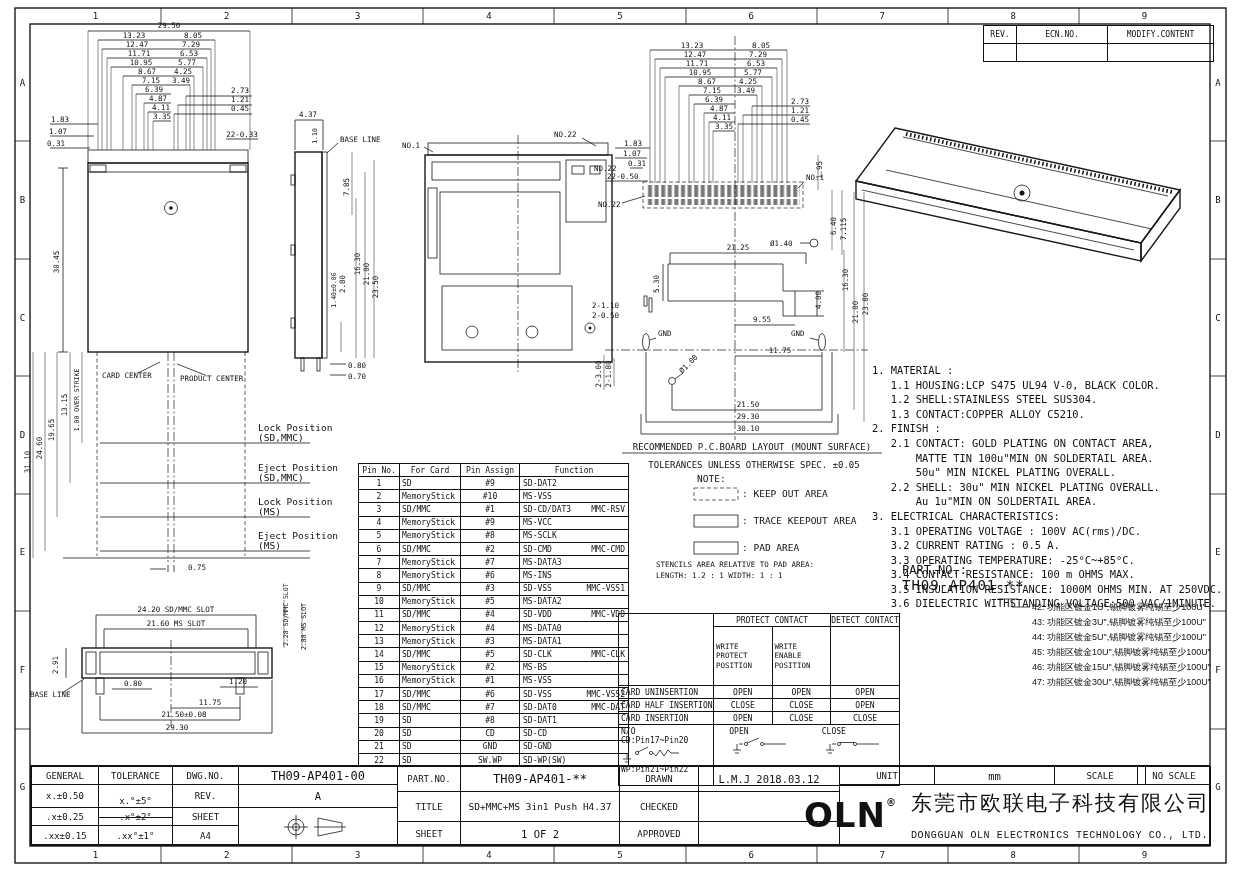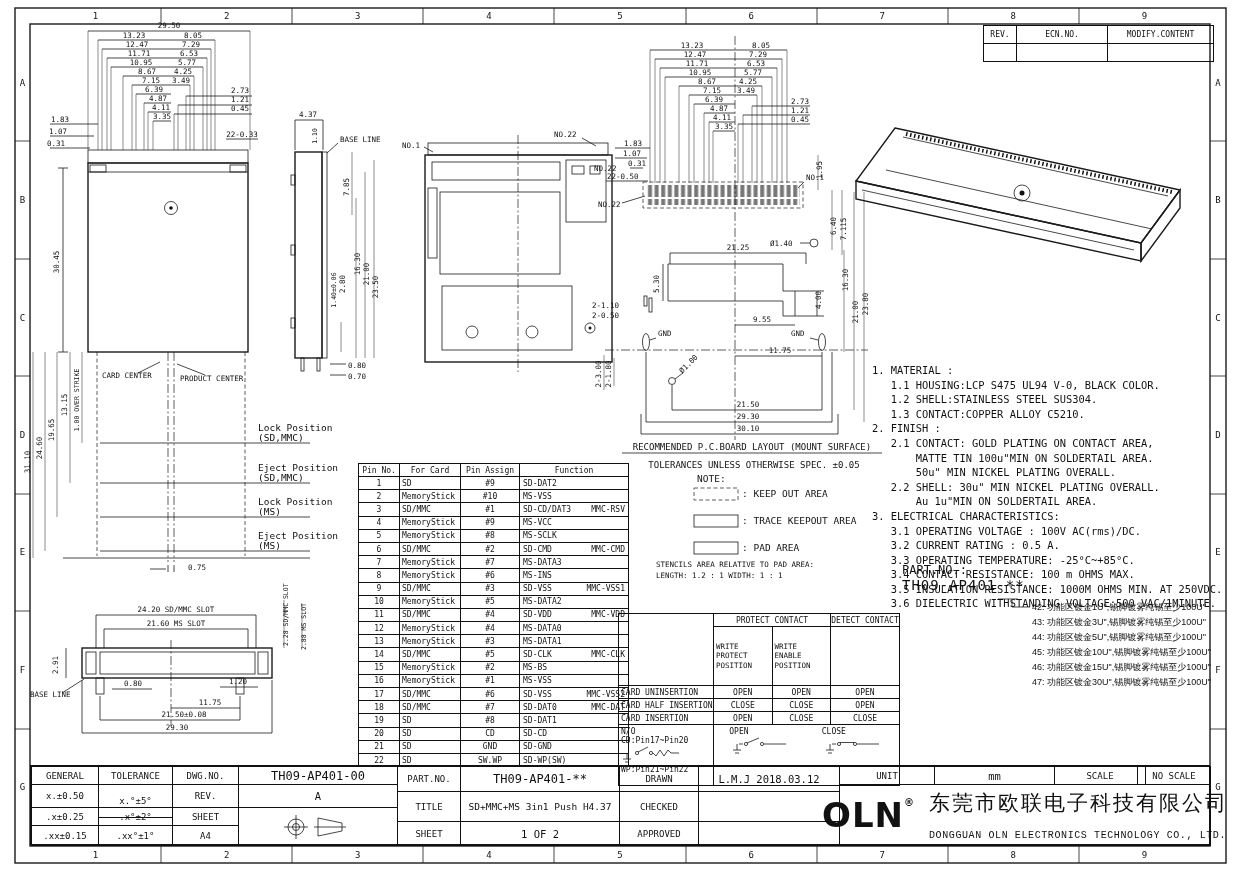--- a/index.html
+++ b/index.html
@@ -28,21 +28,21 @@
   .fx{display:flex;justify-content:space-between;padding:0 3px;}
   .cell{position:absolute;border:1px solid #111;display:flex;align-items:center;justify-content:center;
         font:9px "DejaVu Sans Mono",monospace;box-sizing:border-box;background:transparent;white-space:nowrap;}
   .v10{font-size:10.5px;} .v12{font-size:12px;}
   #notes-block{font:10.4px "DejaVu Sans Mono",monospace;line-height:14.6px;white-space:pre;}
   #plating-list{font:9px "Liberation Sans",sans-serif;line-height:15px;white-space:nowrap;}
   #partno-line1{font:12px "DejaVu Sans Mono",monospace;}
   #partno-line2{font:14px "DejaVu Sans Mono",monospace;letter-spacing:1px;}
   .sub{white-space:pre-line;text-align:left;padding:15px 2px;font-size:7.5px;line-height:1.25;}
   .rowlabel{text-align:left;padding-left:2px;}
-  #logo-wrap{display:flex;align-items:center;justify-content:center;gap:14px;}
+  #logo-wrap{display:flex;align-items:center;justify-content:flex-end;gap:14px;}
   #logo-text{font-family:"DejaVu Sans",sans-serif;font-weight:900;font-size:34px;letter-spacing:1px;line-height:1;}
   #logo-reg{font-size:10px;vertical-align:top;}
   #company-cn{font-family:"Liberation Sans",sans-serif;font-size:21px;letter-spacing:2px;}
   #company-en{font-family:Liberation Mono, monospace;font-size:10px;letter-spacing:0.6px;margin-top:13px;}
 </style>
 </head>
 <body>
 
 <div id="sheet">
 

